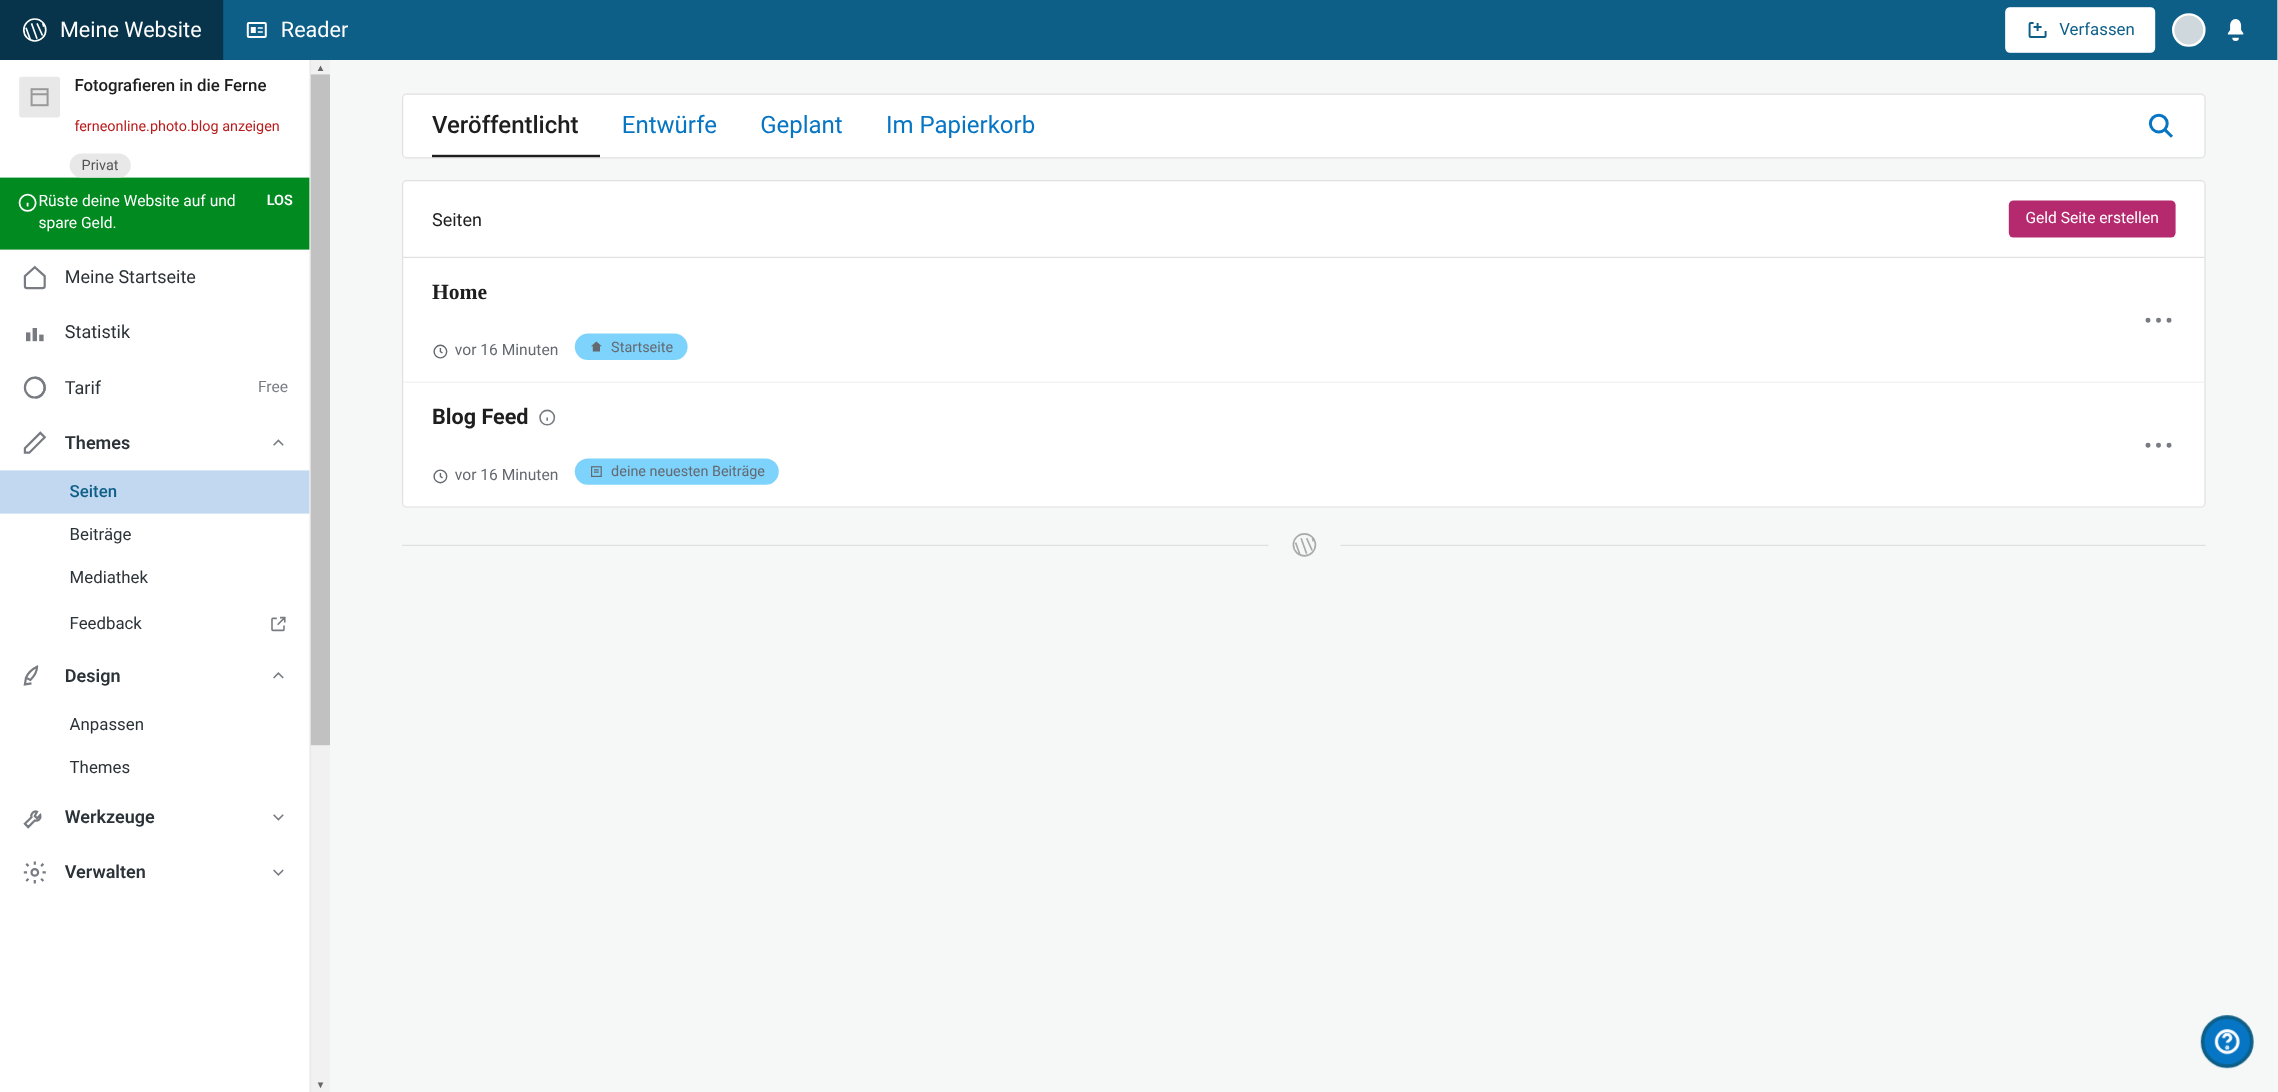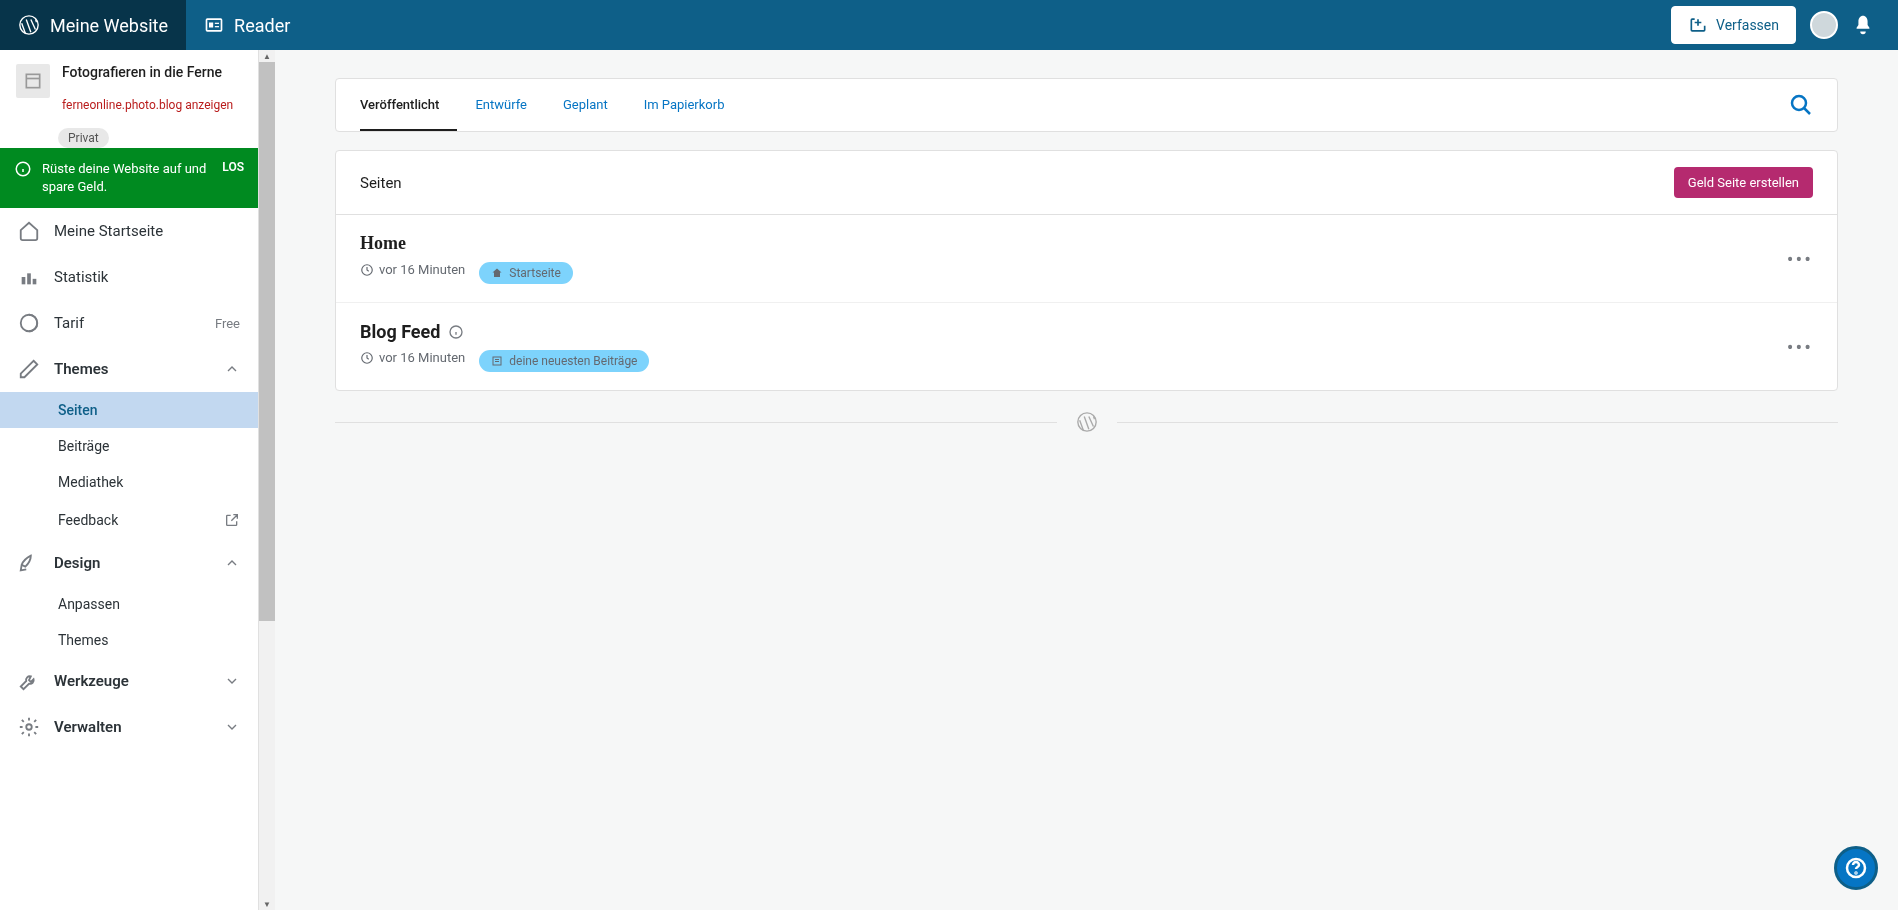--- a/index.html
+++ b/index.html
@@ -17,46 +17,46 @@
 .sidebar{flex:1;overflow-y:auto;border-right:1px solid #e0e0e0}
 .scrollbar{width:16px;background:#f1f1f1;position:relative}
 .scrollbar .thumb{background:#c1c1c1;width:100%;height:65%;position:absolute;top:12px}
 .scrollbar .arr{height:12px;display:flex;align-items:center;justify-content:center;font-size:8px;color:#666}
 .site-header{padding:14px 16px 10px;display:flex;gap:12px}
 .site-thumb{width:34px;height:34px;background:#e8e8e8;display:flex;align-items:center;justify-content:center;color:#888;border-radius:2px}
 .site-info{flex:1}
 .site-name{font-size:14px;color:#1e1e1e;font-weight:500}
 .site-url{font-size:12px;color:#b91c1c;margin-top:18px}
 .privacy-badge{display:inline-block;background:#e8e8e8;color:#555;font-size:12px;padding:3px 10px;border-radius:12px;margin:6px 0 0 58px}
-.promo{background:#008a20;color:#fff;padding:12px 14px;font-size:13px;display:flex;gap:10px;align-items:flex-start}
+.promo{background:#008a20;color:#fff;padding:12px 14px;font-size:13px;display:flex;align-items:flex-start}
 .promo .txt{flex:1;line-height:1.4}
 .promo .go{font-size:12px;font-weight:600}
 .nav-item{display:flex;align-items:center;padding:12px 18px;color:#2c3338;font-size:15px;cursor:pointer;gap:14px}
 .nav-item .icon{width:22px;height:22px;color:#787c82;display:flex;align-items:center;justify-content:center}
 .nav-item.section{font-weight:600}
 .nav-item .chev{margin-left:auto;color:#787c82}
 .nav-item .badge{margin-left:auto;font-size:13px;color:#787c82}
 .nav-item .ext{margin-left:auto;color:#787c82}
 .sub-item{padding:10px 18px 10px 58px;font-size:14px;color:#2c3338;cursor:pointer}
 .sub-item.active{background:#c2d8f0;color:#0e5f88;font-weight:500}
 .main{flex:1;padding:28px 60px;overflow-y:auto}
 .tabs-card{background:#fff;border:1px solid #e0e0e0;border-radius:4px;display:flex;align-items:center;padding:0 24px;height:54px}
-.tab{padding:0 18px;height:100%;display:flex;align-items:center;font-size:13px;color:#0675c4;cursor:pointer;border-bottom:2px solid transparent}
+.tab{padding:0 18px;height:100%;display:flex;align-items:center;font-size:20px;color:#0675c4;cursor:pointer;border-bottom:2px solid transparent}
 .tab.active{color:#1e1e1e;border-bottom-color:#1e1e1e;font-weight:500}
 .tab:first-child{padding-left:0}
 .search-ico{margin-left:auto;color:#0675c4;cursor:pointer;width:24px;height:24px}
 .list-card{background:#fff;border:1px solid #e0e0e0;border-radius:4px;margin-top:18px}
 .list-header{display:flex;align-items:center;padding:16px 24px;border-bottom:1px solid #e0e0e0}
 .list-title{font-size:15px;color:#1e1e1e}
 .new-btn{margin-left:auto;background:#b52a6f;color:#fff;border:none;border-radius:4px;padding:8px 14px;font-size:13px;cursor:pointer}
 .page-row{padding:18px 24px;border-bottom:1px solid #f0f0f0;display:flex;align-items:center}
 .page-row:last-child{border-bottom:none}
 .page-info{flex:1}
 .page-title{font-family:Georgia,serif;font-size:18px;font-weight:700;color:#1e1e1e;display:flex;align-items:center;gap:8px}
-.page-meta{display:flex;align-items:flex-start;gap:14px;margin-top:8px;font-size:13px;color:#646970}
+.page-meta{display:flex;align-items:flex-end;gap:14px;margin-top:24px;font-size:13px;color:#646970}
 .meta-item{display:flex;align-items:center;gap:5px}
 .meta-badge{background:#7dd3fc;border-radius:14px;padding:4px 12px;display:flex;align-items:center;gap:6px;font-size:12px}
 .more-btn{color:#787c82;cursor:pointer;font-size:20px;letter-spacing:2px}
 .footer-logo{display:flex;justify-content:center;margin-top:20px;color:#aaa;position:relative}
 .footer-logo::before,.footer-logo::after{content:"";position:absolute;top:50%;width:calc(50% - 30px);height:1px;background:#e0e0e0}
 .footer-logo::before{left:0}
 .footer-logo::after{right:0}
 .help-fab{position:fixed;bottom:20px;right:20px;width:44px;height:44px;border-radius:50%;background:#0675c4;border:3px solid #0e5f88;display:flex;align-items:center;justify-content:center;color:#fff;cursor:pointer}
 svg{display:block}
 </style>

